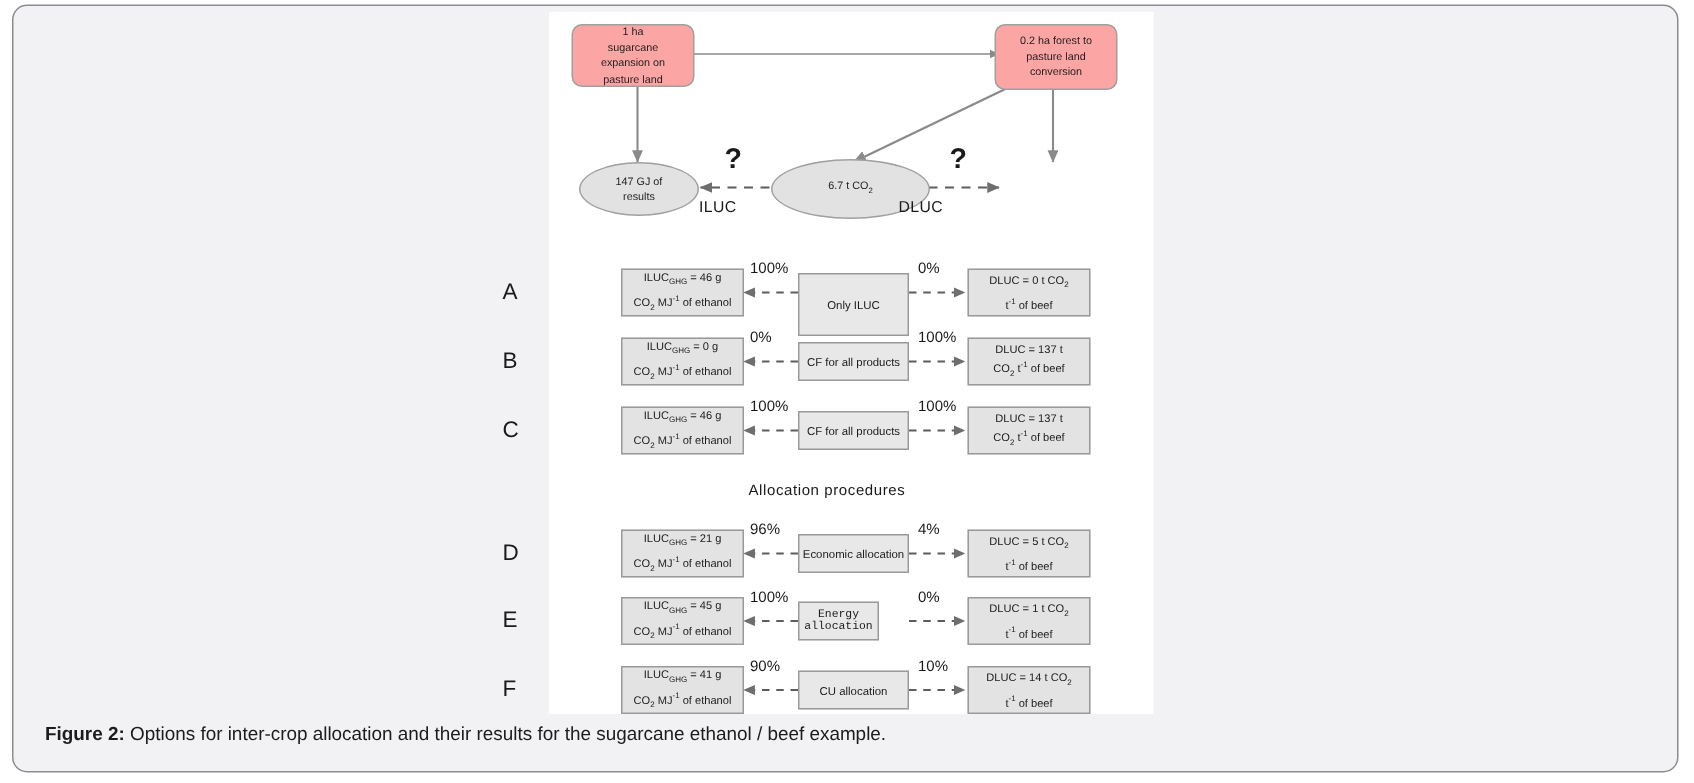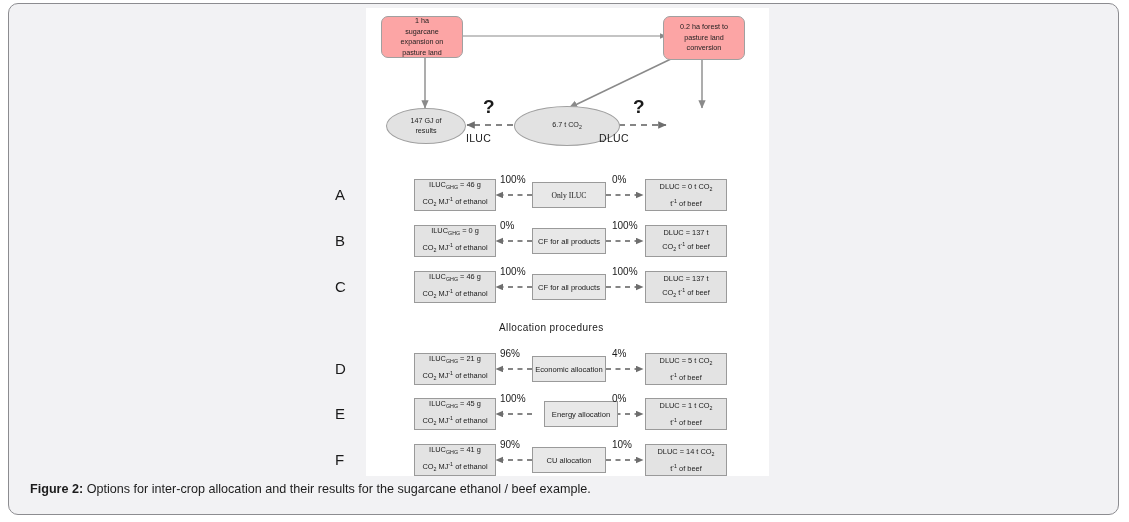--- a/index.html
+++ b/index.html
@@ -222,21 +222,21 @@
     <div class="luclabel" style="left:233px; top:124px;">DLUC</div>
 
     <div class="alloc-title" style="left:133px; top:314px;">Allocation procedures</div>
 
     <div id="rows-host">
         <div class="rowletter" style="left: -31px; top: 178px;">A</div>
         <div class="sqbox" style="left: 48px; top: 171px; width: 82px; height: 32px;">
           <span><span>ILUC</span><sub>GHG</sub><span> = 46 g</span><br><span>CO<sub>2</sub> MJ<sup>-1</sup> of ethanol</span></span>
         </div>
         <div class="pct" style="left: 134px; top: 166px;">100%</div>
-        <div class="midbox" style="left: 166px; top: 174px; width: 74px; height: 26px; font-family: Liberation Serif, serif;">
+        <div class="midbox" style="left: 166px; top: 174px; width: 74px; height: 42px;">
           <span>Only ILUC</span>
         </div>
         <div class="pct" style="left: 246px; top: 166px;">0%</div>
         <div class="sqbox" style="left: 279px; top: 171px; width: 82px; height: 32px;">
           <span><span>DLUC = 0 t CO<sub>2</sub></span><br><span>t<sup>-1</sup> of beef</span></span>
         </div>
         <div class="rowletter" style="left: -31px; top: 224px;">B</div>
         <div class="sqbox" style="left: 48px; top: 217px; width: 82px; height: 32px;">
           <span><span>ILUC</span><sub>GHG</sub><span> = 0 g</span><br><span>CO<sub>2</sub> MJ<sup>-1</sup> of ethanol</span></span>
         </div>
@@ -270,21 +270,21 @@
         </div>
         <div class="pct" style="left: 246px; top: 340px;">4%</div>
         <div class="sqbox" style="left: 279px; top: 345px; width: 82px; height: 32px;">
           <span><span>DLUC = 5 t CO<sub>2</sub></span><br><span>t<sup>-1</sup> of beef</span></span>
         </div>
         <div class="rowletter" style="left: -31px; top: 397px;">E</div>
         <div class="sqbox" style="left: 48px; top: 390px; width: 82px; height: 32px;">
           <span><span>ILUC</span><sub>GHG</sub><span> = 45 g</span><br><span>CO<sub>2</sub> MJ<sup>-1</sup> of ethanol</span></span>
         </div>
         <div class="pct" style="left: 134px; top: 385px;">100%</div>
-        <div class="midbox" style="left: 178px; top: 393px; width: 74px; height: 26px;">
+        <div class="midbox" style="left: 166px; top: 393px; width: 54px; height: 26px; font-family: Liberation Mono, monospace;">
           <span>Energy allocation</span>
         </div>
         <div class="pct" style="left: 246px; top: 385px;">0%</div>
         <div class="sqbox" style="left: 279px; top: 390px; width: 82px; height: 32px;">
           <span><span>DLUC = 1 t CO<sub>2</sub></span><br><span>t<sup>-1</sup> of beef</span></span>
         </div>
         <div class="rowletter" style="left: -31px; top: 443px;">F</div>
         <div class="sqbox" style="left: 48px; top: 436px; width: 82px; height: 32px;">
           <span><span>ILUC</span><sub>GHG</sub><span> = 41 g</span><br><span>CO<sub>2</sub> MJ<sup>-1</sup> of ethanol</span></span>
         </div>

